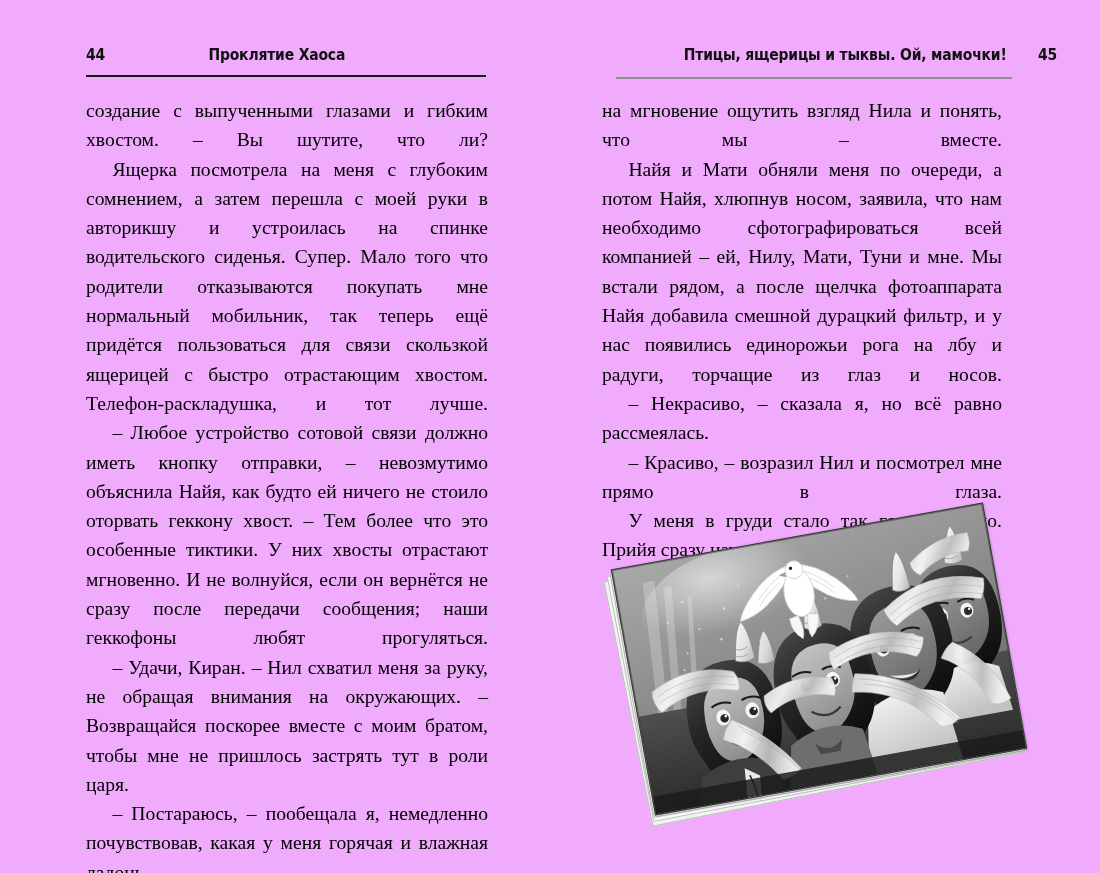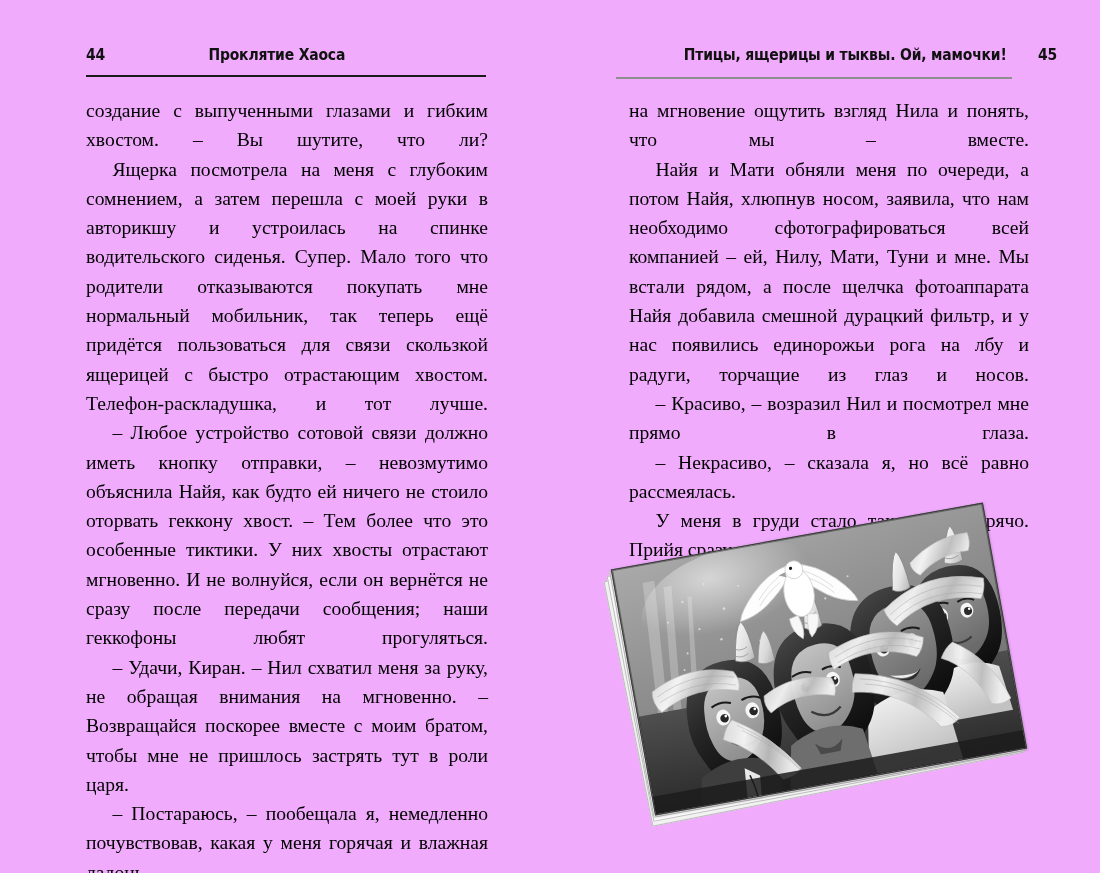--- a/index.html
+++ b/index.html
@@ -76,21 +76,21 @@
     position: absolute;
     top: 96px;
     font-size: 19.6px;
     line-height: 29.3px;
     text-align: justify;
     text-justify: inter-word;
     hyphens: manual;
     -webkit-hyphens: manual;
   }
   .column.left  { left: 86px;  width: 402px; }
-  .column.right { left: 629px; width: 400px; }
+  .column.right { left: 602px; width: 400px; }
 
   .column p {
     margin: 0;
     text-indent: 1.35em;
   }
   .column p.cont {
     text-indent: 0;
   }
   
   .column p.fulljust {
@@ -147,36 +147,36 @@
   <div class="runhead runhead-left">
     <span class="folio">44</span>
     <span class="title">Проклятие Хаоса</span>
   </div>
   <div class="rule rule-left"></div>
 
   <div class="column left">
     <p class="cont fulljust">создание с выпученными глазами и гибким хвостом. – Вы шутите, что ли?</p>
     <p class="fulljust">Ящерка посмотрела на меня с глубоким сомнением, а затем перешла с моей руки в авторикшу и устроилась на спинке водительского сиденья. Супер. Мало того что родители отказываются покупать мне нормальный мобильник, так теперь ещё придётся пользоваться для связи скользкой ящерицей с быстро отрастающим хвостом. Телефон-раскладушка, и тот лучше.</p>
     <p class="fulljust">– Любое устройство сотовой связи должно иметь кнопку отправки, – невозмутимо объяснила Найя, как будто ей ничего не стоило оторвать геккону хвост. – Тем более что это особенные тиктики. У них хвосты отрастают мгновенно. И не волнуйся, если он вернётся не сразу после передачи сообщения; наши геккофоны любят прогуляться.</p>
-    <p class="fulljust">– Удачи, Киран. – Нил схватил меня за руку, не обращая внимания на мгновенно. – Возвращайся поскорее вместе с моим братом, чтобы мне не пришлось застрять тут в роли царя.</p>
+    <p class="fulljust">– Удачи, Киран. – Нил схватил меня за руку, не обращая внимания на окружающих. – Возвращайся поскорее вместе с моим братом, чтобы мне не пришлось застрять тут в роли царя.</p>
     <p class="fulljust">– Постараюсь, – пообещала я, немедленно почувствовав, какая у меня горячая и влажная ладонь.</p>
 
   </div>
 
   <div class="runhead runhead-right">
     <span class="title">Птицы, ящерицы и тыквы. Ой, мамочки!</span>
     <span class="folio">45</span>
   </div>
   <div class="rule rule-right"></div>
 
   <div class="column right">
     <p class="cont fulljust">на мгновение ощутить взгляд Нила и понять, что мы – вместе.</p>
     <p class="fulljust">Найя и Мати обняли меня по очереди, а потом Найя, хлюпнув носом, заявила, что нам необходимо сфотографироваться всей компанией – ей, Нилу, Мати, Туни и мне. Мы встали рядом, а после щелчка фотоаппарата Найя добавила смешной дурацкий фильтр, и у нас появились единорожьи рога на лбу и радуги, торчащие из глаз и носов.</p>
+    <p class="fulljust">– Некрасиво, – сказала я, но всё равно рассмеялась.</p>
     <p class="fulljust">– Красиво, – возразил Нил и посмотрел мне прямо в глаза.</p>
-    <p class="fulljust">– Некрасиво, – сказала я, но всё равно рассмеялась.</p>
     <p>У меня в груди стало так горячо-горячо. Прийя сразу начала многозначительно</p>
   </div>
 
   <div class="figure-wrap">
     <div class="photo-stack">
       <div class="sheet s3"></div>
       <div class="sheet s2"></div>
       <div class="sheet s1"></div>
 
       <div class="photo">

